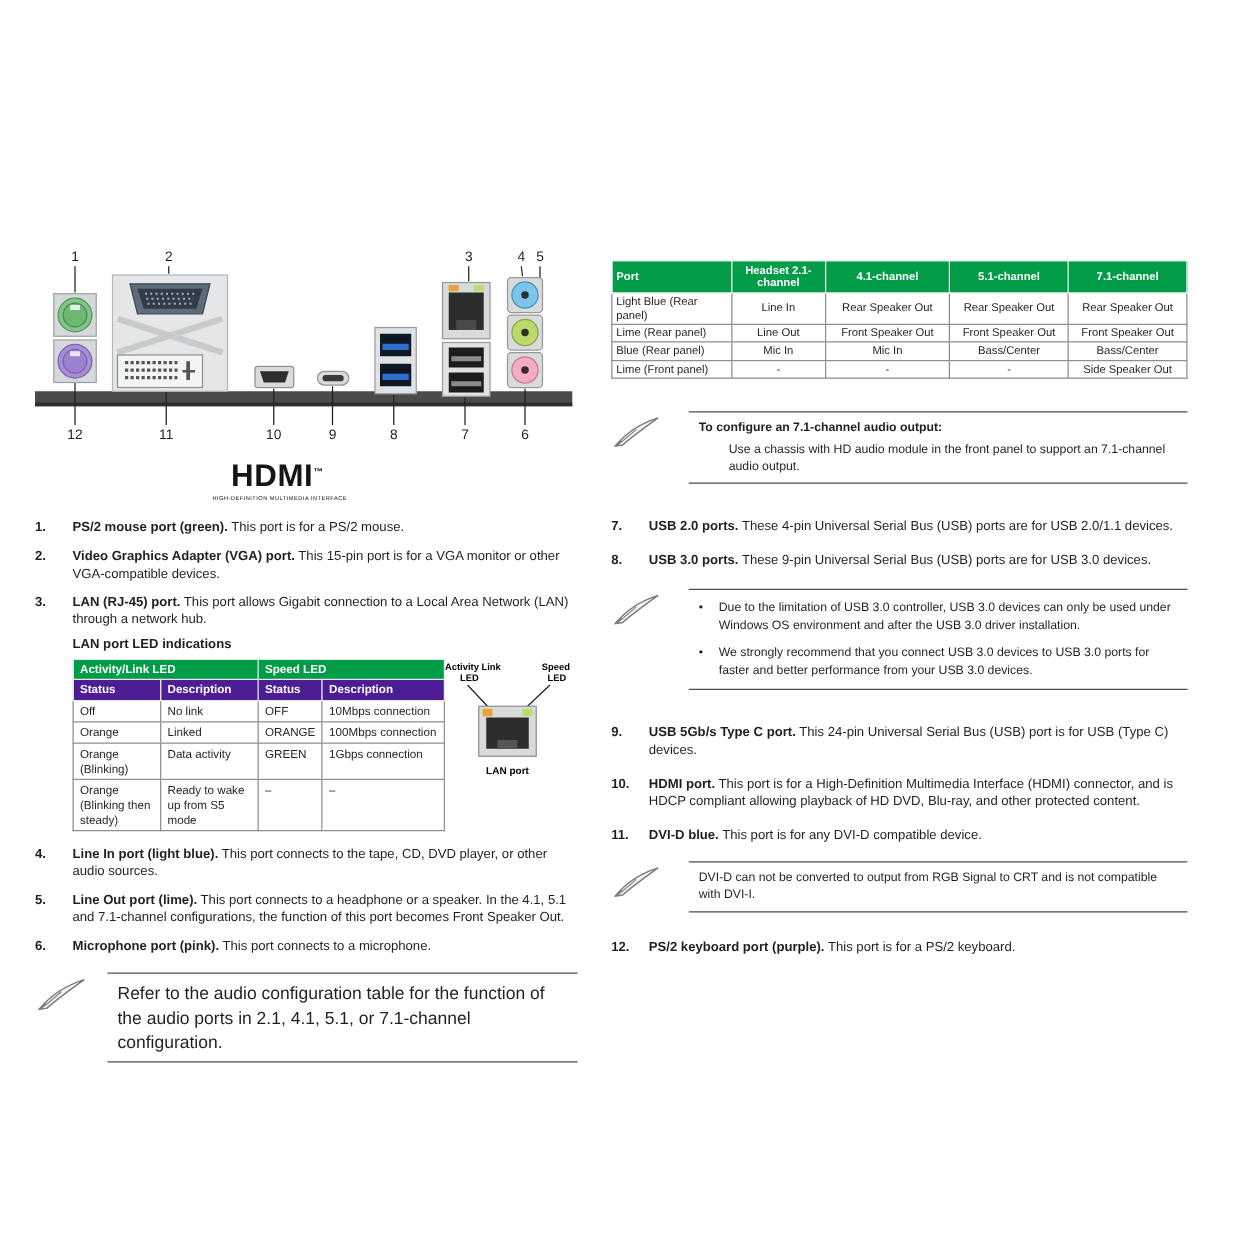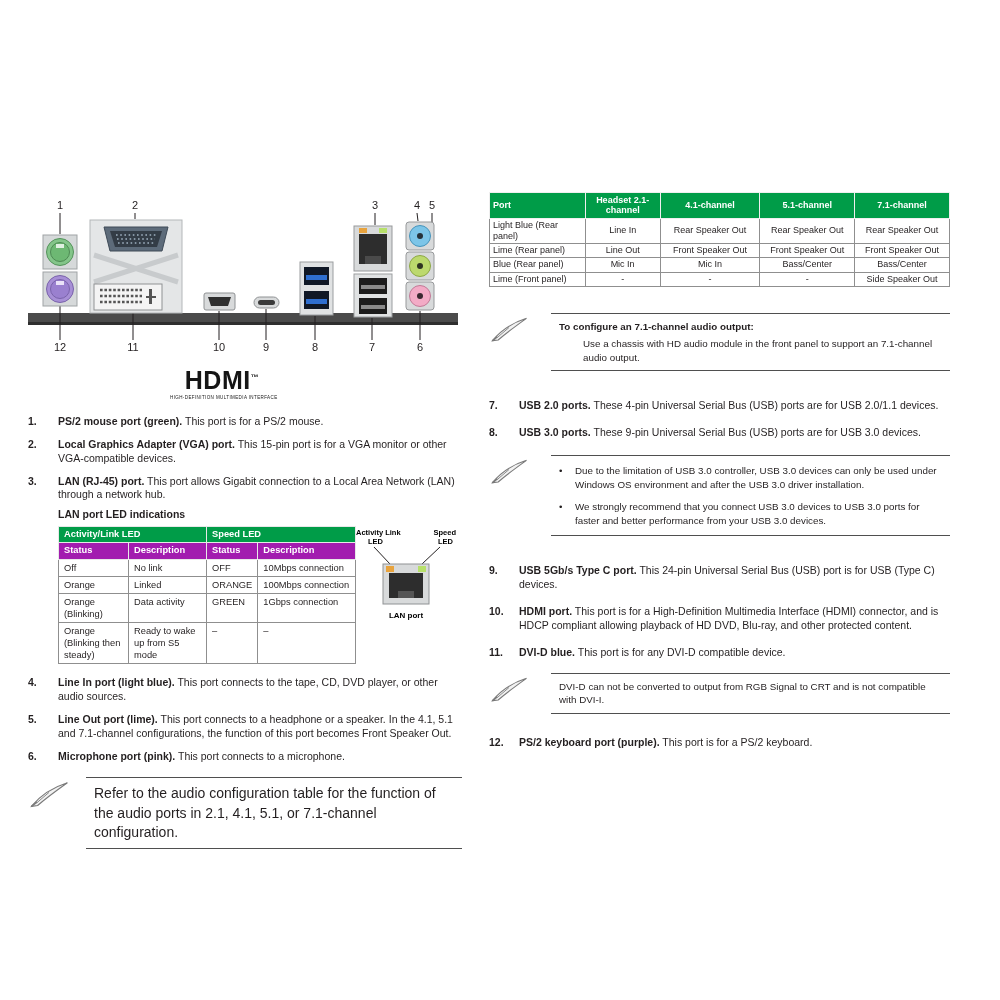--- a/index.html
+++ b/index.html
@@ -1,37 +1,37 @@
 <!DOCTYPE html>
 <html><head>
 <meta charset="utf-8">
 <style>
   html,body{margin:0;padding:0;}
   body{width:1000px;height:1000px;background:#ffffff;font-family:"Liberation Sans",sans-serif;color:#231f20;position:relative;overflow:hidden;}
   .col-left{position:absolute;left:28px;top:192px;width:434px;}
-  .col-right{position:absolute;left:489px;top:192px;width:461px;}
+  .col-right{position:absolute;left:489px;top:208px;width:461px;}
 
   .item{display:flex;margin-bottom:9px;}
   .item .num{flex:0 0 30px;font-weight:bold;font-size:10.5px;line-height:1.32;}
   .item .body{flex:1;font-size:10.5px;line-height:1.32;}
 
   .section-title{margin:2px 0 6px 30px;font-weight:bold;font-size:10.5px;}
   .lan-block{margin-left:30px;display:flex;gap:0;align-items:flex-start;margin-bottom:12px;}
 
   table{border-collapse:collapse;}
   .audio-table{width:100%;border:1.5px solid #7c7c7c;}
   .audio-table th{background:#009c48;color:#fff;border:1px solid #efefef;padding:2px 3px;font-size:9px;line-height:1.15;text-align:center;}
   .audio-table th:first-child{text-align:left;vertical-align:middle;}
   .audio-table td{border:1px solid #8f8f8f;padding:1px 3px;text-align:center;font-size:9px;line-height:1.25;}
   .audio-table td:first-child{text-align:left;}
 
   .led-table{border:1.5px solid #009c48;}
   .led-table th{color:#fff;text-align:left;padding:2px 5px;font-weight:bold;border:1px solid #e8e8e8;font-size:9.3px;line-height:1.2;}
   .led-table th.group{background:#009c48;}
-  .led-table th.sub{background:#a21caf;}
+  .led-table th.sub{background:#4c1d95;}
   .led-table td{border:1px solid #8f8f8f;padding:2px 5px;vertical-align:top;font-size:9.3px;line-height:1.3;}
 
   .note{display:flex;align-items:flex-start;}
   .note .pencil{flex:0 0 62px;padding-top:3px;}
   .note .note-box{flex:1;border-top:1px solid #4f4f4f;border-bottom:1px solid #4f4f4f;padding:6px 8px;font-size:9.8px;line-height:1.38;}
   .note-left .pencil{flex:0 0 58px;}
   .note-left .note-box{font-size:14px;}
   .note-left{margin-top:14px;}
   .note-title{font-weight:bold;margin-bottom:4px;}
   .note-indent{margin-left:24px;}
@@ -189,21 +189,21 @@
     <div class="hdmi-sub">HIGH-DEFINITION MULTIMEDIA INTERFACE</div>
   </div>
 
   
   <div class="item">
     <span class="num">1.</span>
     <div class="body"><b>PS/2 mouse port (green).</b><span> This port is for a PS/2 mouse.</span></div>
   </div>
   <div class="item">
     <span class="num">2.</span>
-    <div class="body"><b>Local Graphics Adapter (VGA) port.</b><span> This 15-pin port is for a VGA monitor or other VGA-compatible devices.</span></div>
+    <div class="body"><b>Video Graphics Adapter (VGA) port.</b><span> This 15-pin port is for a VGA monitor or other VGA-compatible devices.</span></div>
   </div>
   <div class="item" style="margin-bottom:6px;">
     <span class="num">3.</span>
     <div class="body"><b>LAN (RJ-45) port.</b><span> This port allows Gigabit connection to a Local Area Network (LAN) through a network hub.</span></div>
   </div>
 
   <div class="section-title">LAN port LED indications</div>
 
   <div class="lan-block">
     <table class="led-table">

